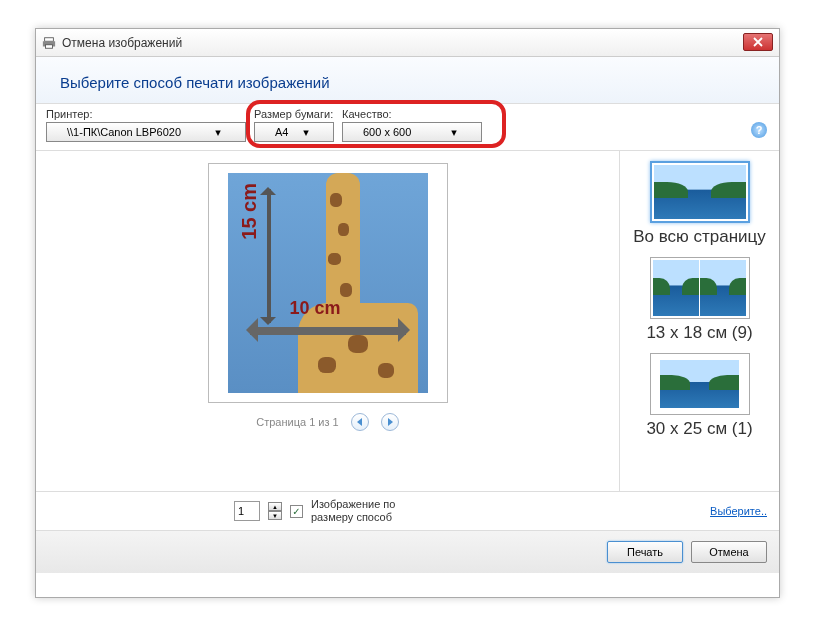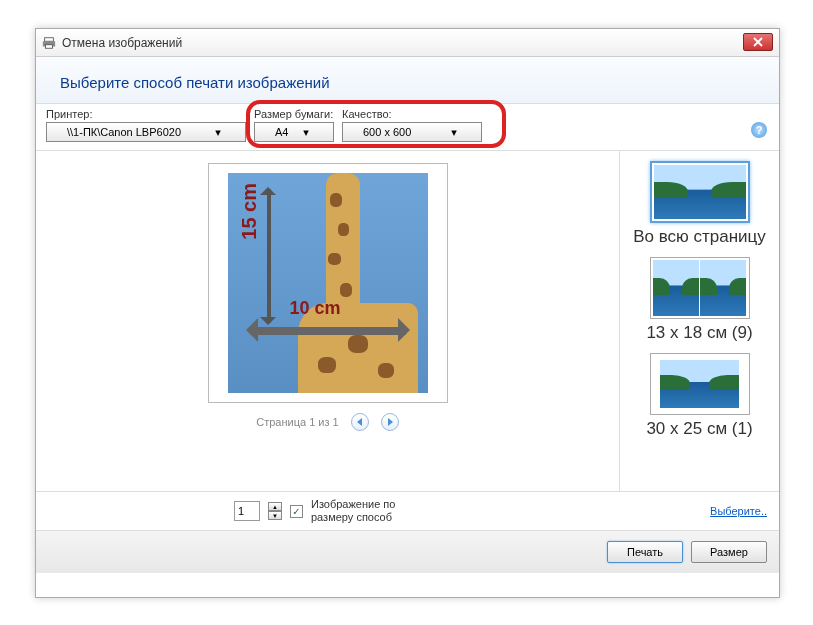--- a/index.html
+++ b/index.html
@@ -182,17 +182,17 @@
     <span class="chk">✓</span>
     <span class="chk-label">Изображение по размеру способ</span>
     <span class="params-link">Выберите..</span>
   </div>
 
   <div class="footer">
     <div class="btn primary">
         <span>Печать</span>
       </div>
     <div class="btn">
-        <span>Размер</span>
+        <span>Отмена</span>
       </div>
   </div>
 
 </div>
 
 </body></html>

